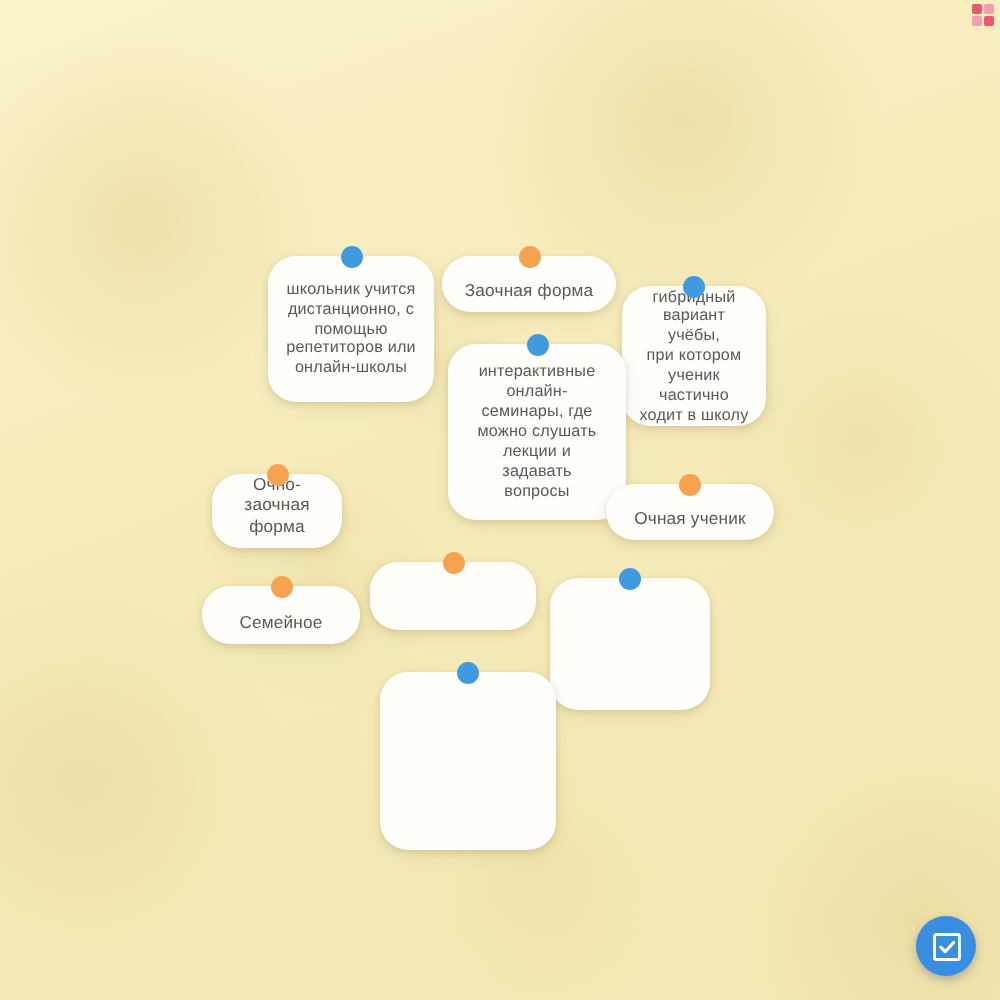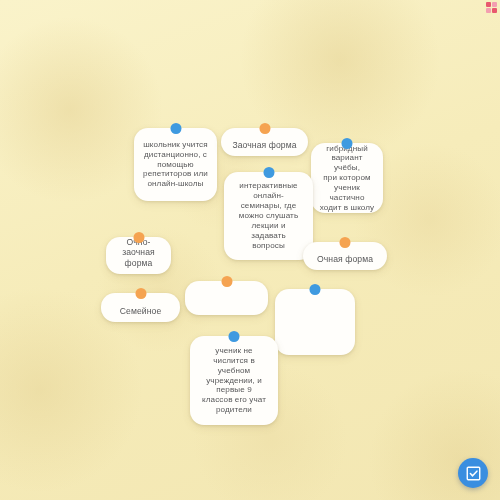--- a/index.html
+++ b/index.html
@@ -150,41 +150,34 @@
 задавать
 вопросы</span>
       </div>
       <div class="node title" style="left: 106px; top: 237px; width: 65px; height: 37px; z-index: 14;">
         <span class="dot orange"></span>
         <span class="label">Очно-заочная
 форма</span>
       </div>
       <div class="node title" style="left: 303px; top: 242px; width: 84px; height: 28px; z-index: 15;">
         <span class="dot orange"></span>
-        <span class="label">Очная форма</span>
+        <span class="label">Очная ученик</span>
       </div>
       <div class="node title" style="left: 185px; top: 281px; width: 83px; height: 34px; z-index: 16;">
         <span class="dot orange"></span>
       </div>
       <div class="node small" style="left: 275px; top: 289px; width: 80px; height: 66px; z-index: 17;">
         <span class="dot blue"></span>
       </div>
       <div class="node title" style="left: 101px; top: 293px; width: 79px; height: 29px; z-index: 18;">
         <span class="dot orange"></span>
         <span class="label">Семейное</span>
       </div>
       <div class="node small" style="left: 190px; top: 336px; width: 88px; height: 89px; z-index: 19;">
         <span class="dot blue"></span>
-        <span class="label">ученик не
-числится в
-учебном
-учреждении, и
-первые 9
-классов его учат
-родители</span>
       </div>
     </div>
 
   <button id="fab">
     <span>
       <svg width="17" height="17" viewBox="0 0 24 24" aria-hidden="true">
         <path d="M4.5 3.2h15a1.3 1.3 0 0 1 1.3 1.3v15a1.3 1.3 0 0 1-1.3 1.3h-15A1.3 1.3 0 0 1 3.2 19.5v-15A1.3 1.3 0 0 1 4.5 3.2z" fill="none" stroke="#ffffff" stroke-width="2" stroke-linejoin="round"></path>
         <path d="M7.6 12.1l3.1 3.2 6.1-6.6" fill="none" stroke="#ffffff" stroke-width="2.2" stroke-linecap="round" stroke-linejoin="round"></path>
       </svg>
     </span>

